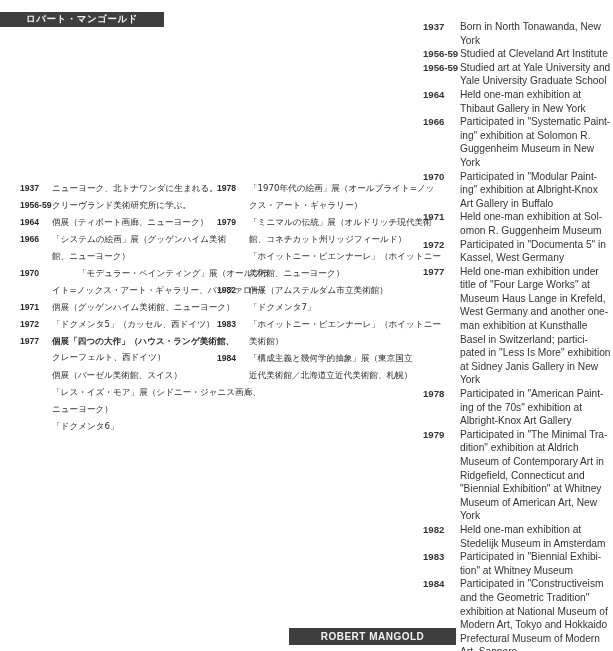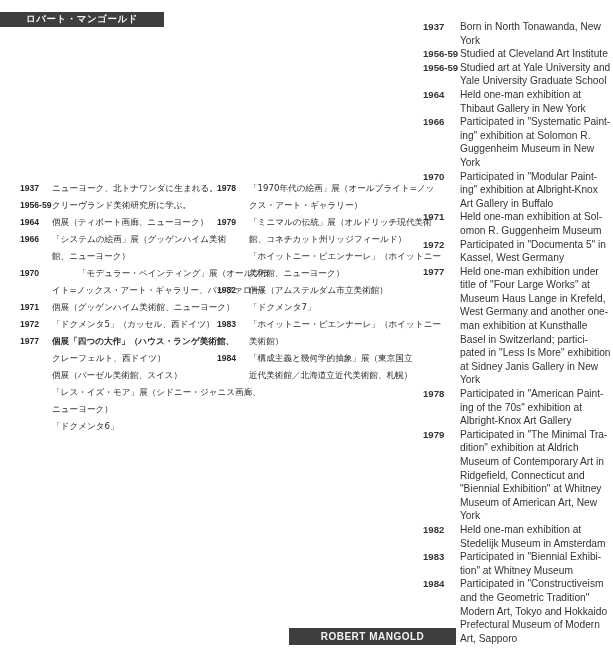--- a/index.html
+++ b/index.html
@@ -83,21 +83,21 @@
     <div class="entry">
       <div class="yr">1972</div>
       <div class="lines">
         <span class="ln" style="display: block;">「ドクメンタ5」（カッセル、西ドイツ）</span>
       </div>
     </div>
     <div class="entry">
       <div class="yr">1977</div>
       <div class="lines">
         <span class="ln" style="display: block; font-weight: bold;">個展「四つの大作」（ハウス・ランゲ美術館、</span>
-        <span class="ln" style="display: block;">クレーフェルト、西ドイツ）</span>
+        <span class="ln" style="display: block; font-family: Liberation Mono, monospace;">クレーフェルト、西ドイツ）</span>
         <span class="ln" style="display: block;">個展（バーゼル美術館、スイス）</span>
         <span class="ln" style="display: block;">「レス・イズ・モア」展（シドニー・ジャニス画廊、</span>
         <span class="ln" style="display: block;">ニューヨーク）</span>
         <span class="ln" style="display: block;">「ドクメンタ6」</span>
       </div>
     </div>
   </div>
 <div id="jp-col-2" class="jp-col">
     <div class="entry">
       <div class="yr">1978</div>
@@ -243,20 +243,21 @@
       <div class="txt">
         <span class="ln" style="display: block;">Participated in "Biennial Exhibi-</span>
         <span class="ln" style="display: block;">tion" at Whitney Museum</span>
       </div>
     </div>
     <div class="entry">
       <div class="yr">1984</div>
       <div class="txt">
         <span class="ln" style="display: block;">Participated in "Constructiveism</span>
         <span class="ln" style="display: block;">and the Geometric Tradition"</span>
+        <span class="ln" style="display: block;">exhibition at National Museum of</span>
         <span class="ln" style="display: block;">Modern Art, Tokyo and Hokkaido</span>
         <span class="ln" style="display: block;">Prefectural Museum of Modern</span>
         <span class="ln" style="display: block;">Art, Sapporo</span>
       </div>
     </div>
   </div>
 
 <div id="banner-bottom" class="banner">
   <span>ROBERT MANGOLD</span>
 </div>

